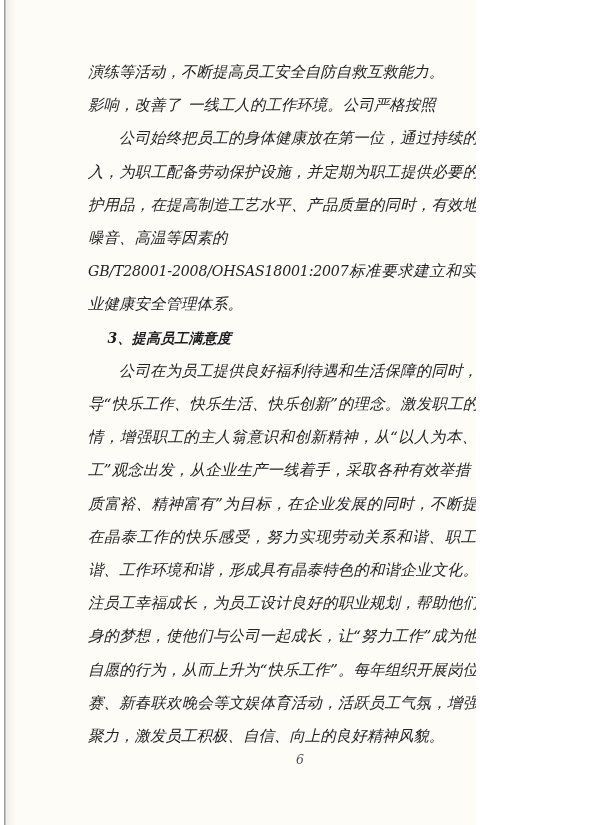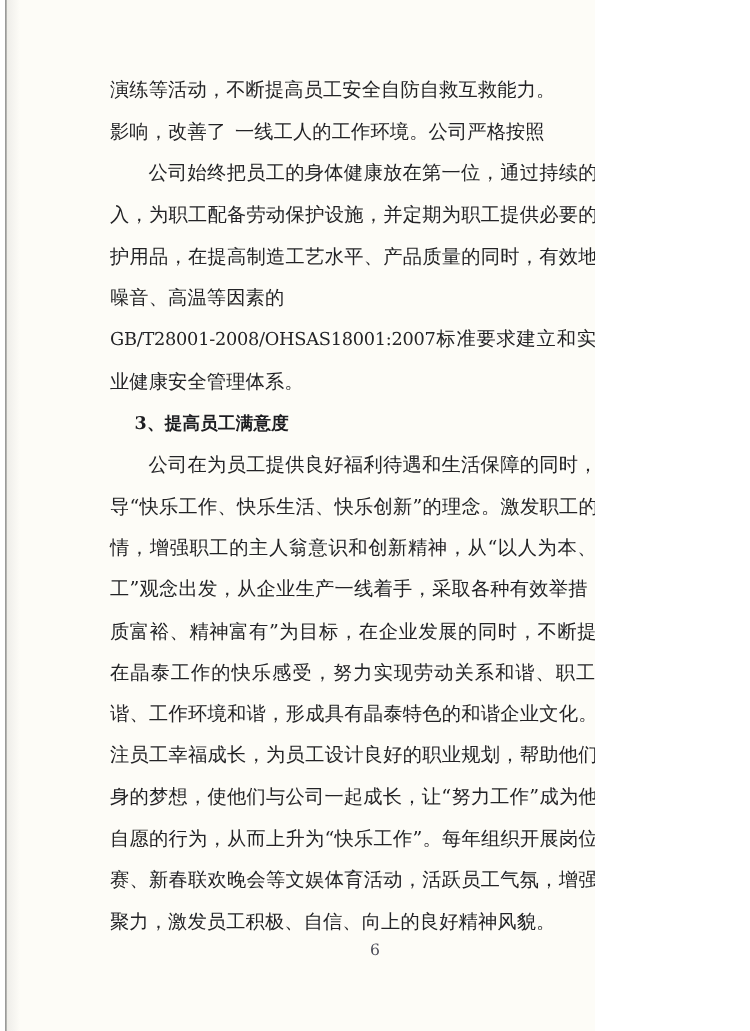--- a/index.html
+++ b/index.html
@@ -14,20 +14,21 @@
     overflow: hidden;
   }
 
   .page {
     position: relative;
     width: 476px;
     height: 825px;
     background: #fdfcf7;
     box-sizing: border-box;
     overflow: hidden;
+    font-style: italic;
   }
 
   
   .scan-edge-outer {
     position: absolute;
     left: 0;
     top: 0;
     width: 4px;
     height: 825px;
     background: #ffffff;

